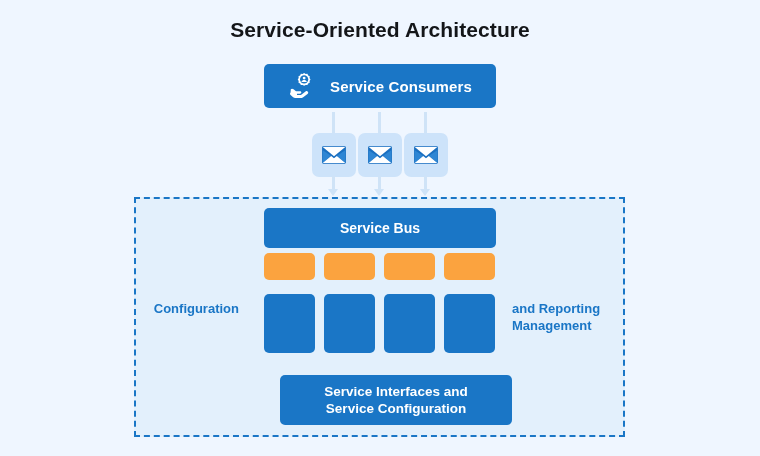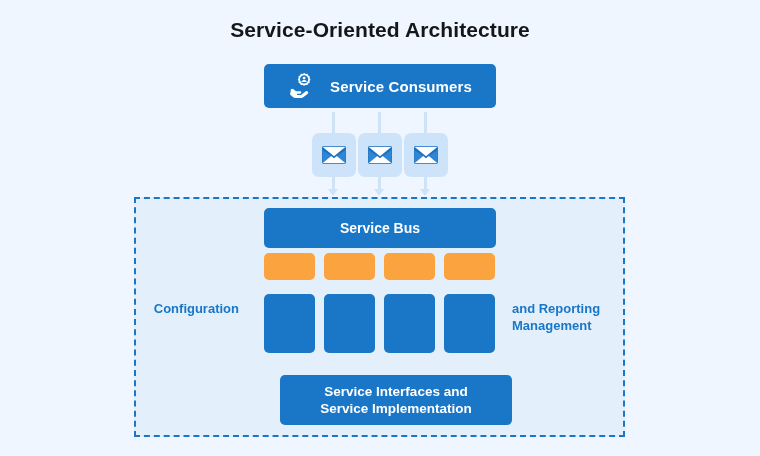--- a/index.html
+++ b/index.html
@@ -279,16 +279,16 @@
   <div class="side-label label-left">
     <div>Configuration</div>
   </div>
   <div class="side-label label-right">
     <div>and Reporting</div>
     <div>Management</div>
   </div>
 
   <div class="impl-box">
     <div class="impl-label">Service Interfaces and</div>
-    <div class="impl-label">Service Implementation</div>
+    <div class="impl-label">Service Configuration</div>
   </div>
 
 </div>
 
 </body></html>

